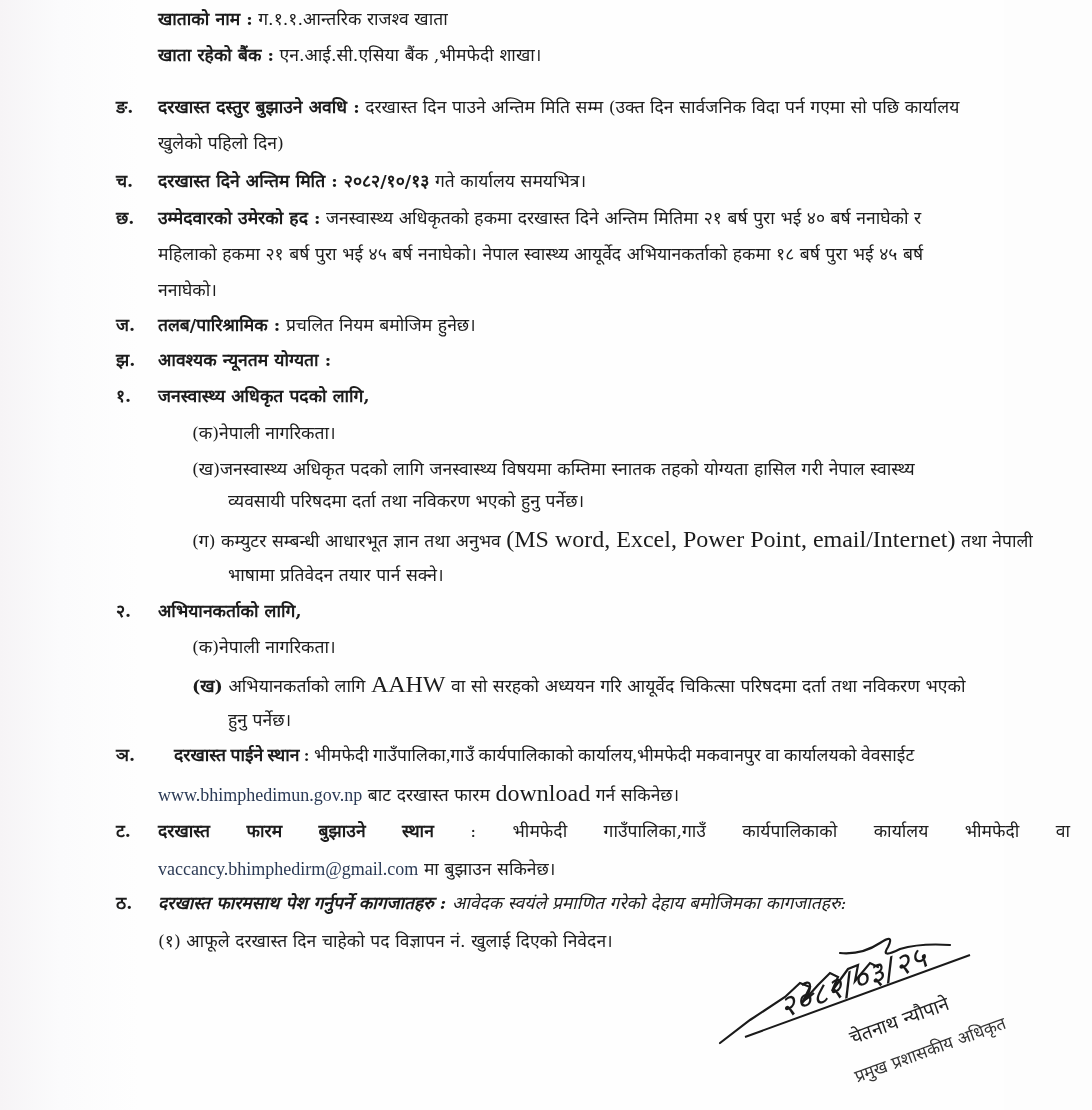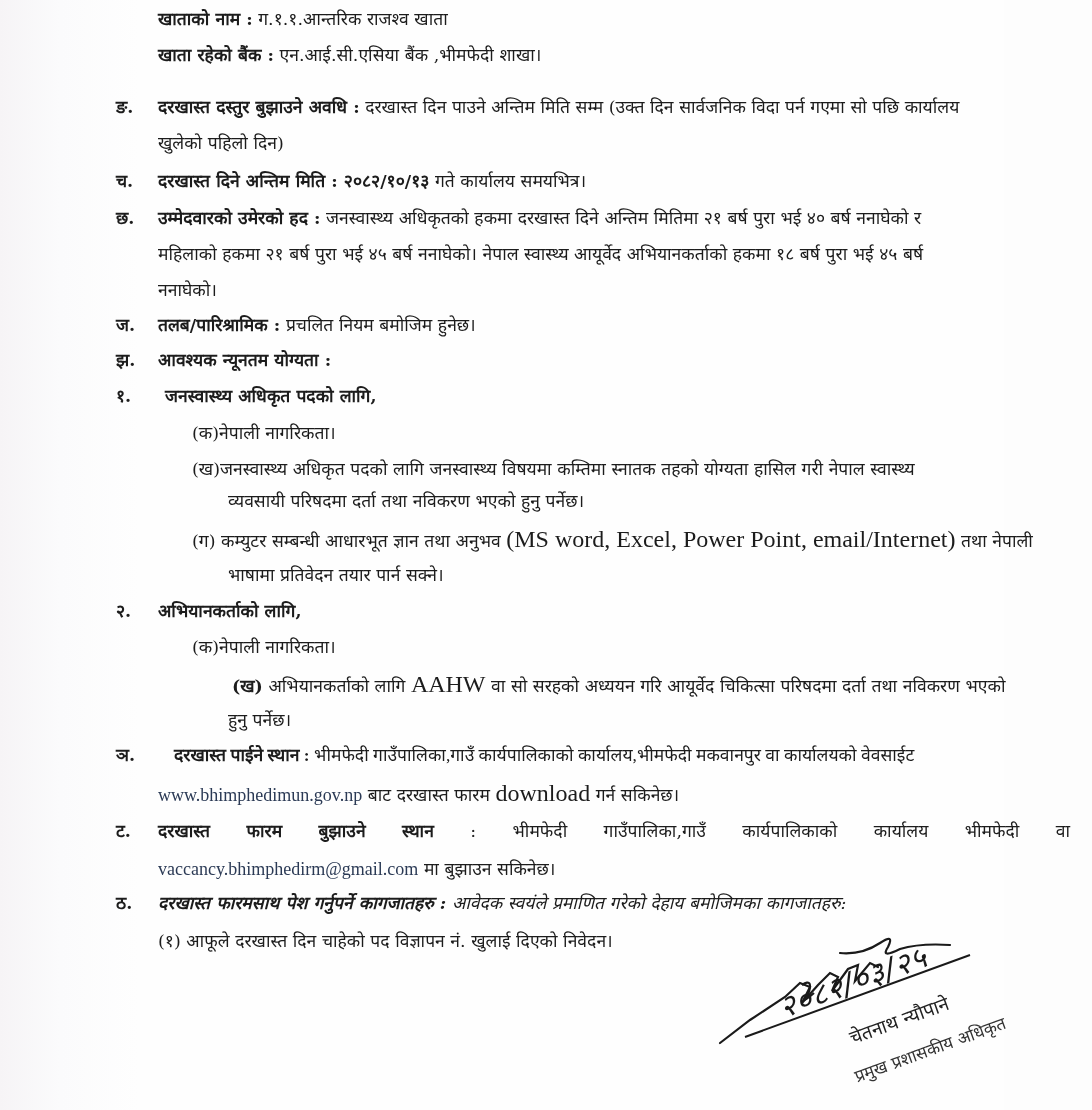--- a/index.html
+++ b/index.html
@@ -114,21 +114,21 @@
 
   <span class="marker" style="left:116px; top:312px;">ज.</span>
   <div class="line" style="left:158px; top:312px;">
     <span class="b">तलब/पारिश्रामिक :</span><span> प्रचलित नियम बमोजिम हुनेछ।</span>
   </div>
 
   <span class="marker" style="left:116px; top:347px;">झ.</span>
   <div class="line b" style="left:158px; top:347px;">आवश्यक न्यूनतम योग्यता :</div>
 
   <span class="marker" style="left:116px; top:383px;">१.</span>
-  <div class="line b" style="left:165px; top:383px;">जनस्वास्थ्य अधिकृत पदको लागि,</div>
+  <div class="line b" style="left:158px; top:383px;">जनस्वास्थ्य अधिकृत पदको लागि,</div>
 
   <div class="line" style="left:192px; top:420px;">
     <span>(क)</span><span>नेपाली नागरिकता।</span>
   </div>
 
   <div class="line" style="left:192px; top:456px;">
     <span>(ख)</span><span>जनस्वास्थ्य अधिकृत पदको लागि जनस्वास्थ्य विषयमा कम्तिमा स्नातक तहको योग्यता हासिल गरी नेपाल स्वास्थ्य</span>
   </div>
   <div class="line" style="left:228px; top:488px;">व्यवसायी परिषदमा दर्ता तथा नविकरण भएको हुनु पर्नेछ।</div>
 
@@ -137,21 +137,21 @@
   </div>
   <div class="line" style="left:228px; top:562px;">भाषामा प्रतिवेदन तयार पार्न सक्ने।</div>
 
   <span class="marker" style="left:116px; top:598px;">२.</span>
   <div class="line b" style="left:158px; top:598px;">अभियानकर्ताको लागि,</div>
 
   <div class="line" style="left:192px; top:634px;">
     <span>(क)</span><span>नेपाली नागरिकता।</span>
   </div>
 
-  <div class="line" style="left:192px; top:671px;margin-left:40px;">
+  <div class="line" style="left:192px; top:671px;">
     <span class="b">(ख)</span><span> अभियानकर्ताको लागि </span><span class="latin">AAHW</span><span> वा सो सरहको अध्ययन गरि आयूर्वेद चिकित्सा परिषदमा दर्ता तथा नविकरण भएको</span>
   </div>
   <div class="line" style="left:228px; top:707px;">हुनु पर्नेछ।</div>
 
   <span class="marker" style="left:116px; top:742px;">ञ.</span>
   <div class="line" style="left:174px; top:742px;font-family:Liberation Serif, serif;">
     <span class="b">दरखास्त पाईने स्थान :</span><span> भीमफेदी गाउँपालिका,गाउँ कार्यपालिकाको कार्यालय,भीमफेदी मकवानपुर वा कार्यालयको वेवसाईट</span>
   </div>
   <div class="line" style="left:158px; top:780px;">
     <a class="link">www.bhimphedimun.gov.np</a><span> बाट दरखास्त फारम </span><span class="latin">download</span><span> गर्न सकिनेछ।</span>

